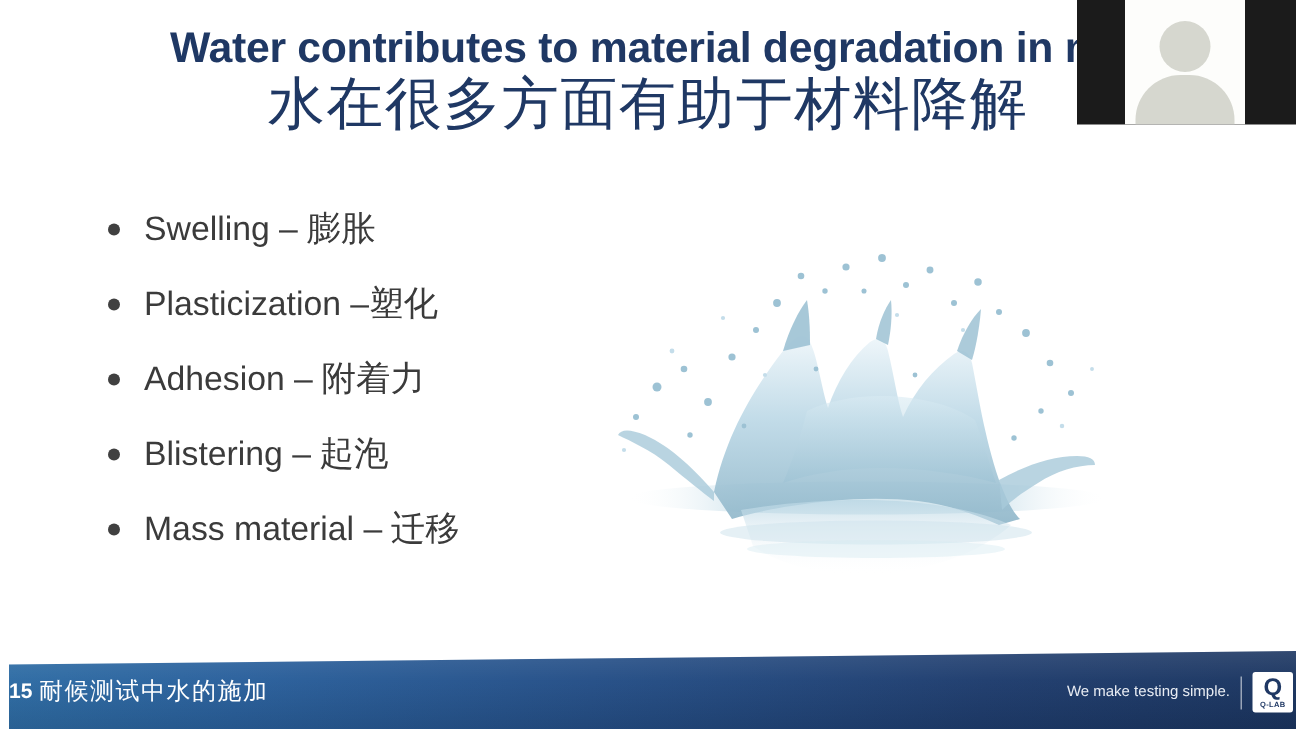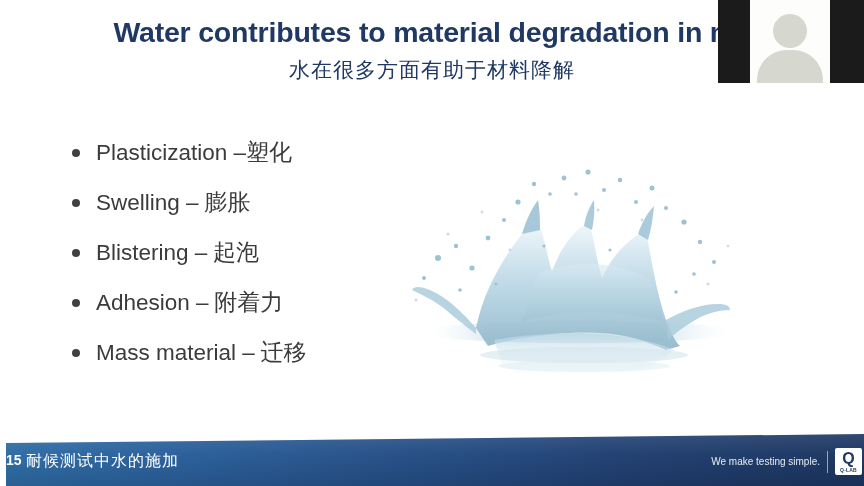--- a/index.html
+++ b/index.html
@@ -31,21 +31,21 @@
     font-weight: bold;
     font-size: 28.5px;
     line-height: 36px;
     color: #1F3864;
     letter-spacing: -0.2px;
     white-space: nowrap;
   }
   .title-zh {
     font-family: "Liberation Serif", "DejaVu Serif", serif;
     font-weight: normal;
-    font-size: 21px;
+    font-size: 38px;
     line-height: 40px;
     color: #1F3864;
     letter-spacing: 1px;
     white-space: nowrap;
   }
 
   
   .bullets {
     position: absolute;
     left: 64px;
@@ -223,30 +223,30 @@
 
 <div class="slide">
 
   <div class="title-block">
     <div class="title-en">Water contributes to material degradation in ma</div>
     <div class="title-zh">水在很多方面有助于材料降解</div>
   </div>
 
   <ul class="bullets">
     <li>
+      <span class="dot"></span><span class="lbl-en">Swelling </span><span class="lbl-en">–</span><span class="lbl-zh"> 膨胀</span>
+    </li>
+    <li>
       <span class="dot"></span><span class="lbl-en">Plasticization </span><span class="lbl-en">–</span><span class="lbl-zh">塑化</span>
     </li>
     <li>
-      <span class="dot"></span><span class="lbl-en">Swelling </span><span class="lbl-en">–</span><span class="lbl-zh"> 膨胀</span>
+      <span class="dot"></span><span class="lbl-en">Adhesion </span><span class="lbl-en">–</span><span class="lbl-zh"> 附着力</span>
     </li>
     <li>
       <span class="dot"></span><span class="lbl-en">Blistering </span><span class="lbl-en">–</span><span class="lbl-zh"> 起泡</span>
-    </li>
-    <li>
-      <span class="dot"></span><span class="lbl-en">Adhesion </span><span class="lbl-en">–</span><span class="lbl-zh"> 附着力</span>
     </li>
     <li>
       <span class="dot"></span><span class="lbl-en">Mass material </span><span class="lbl-en">–</span><span class="lbl-zh"> 迁移</span>
     </li>
   </ul>
 
   <div class="splash">
     <svg viewBox="0 0 340 270" xmlns="http://www.w3.org/2000/svg" aria-hidden="true">
       <defs>
         <linearGradient id="wg" x1="0" y1="0" x2="0" y2="1">

